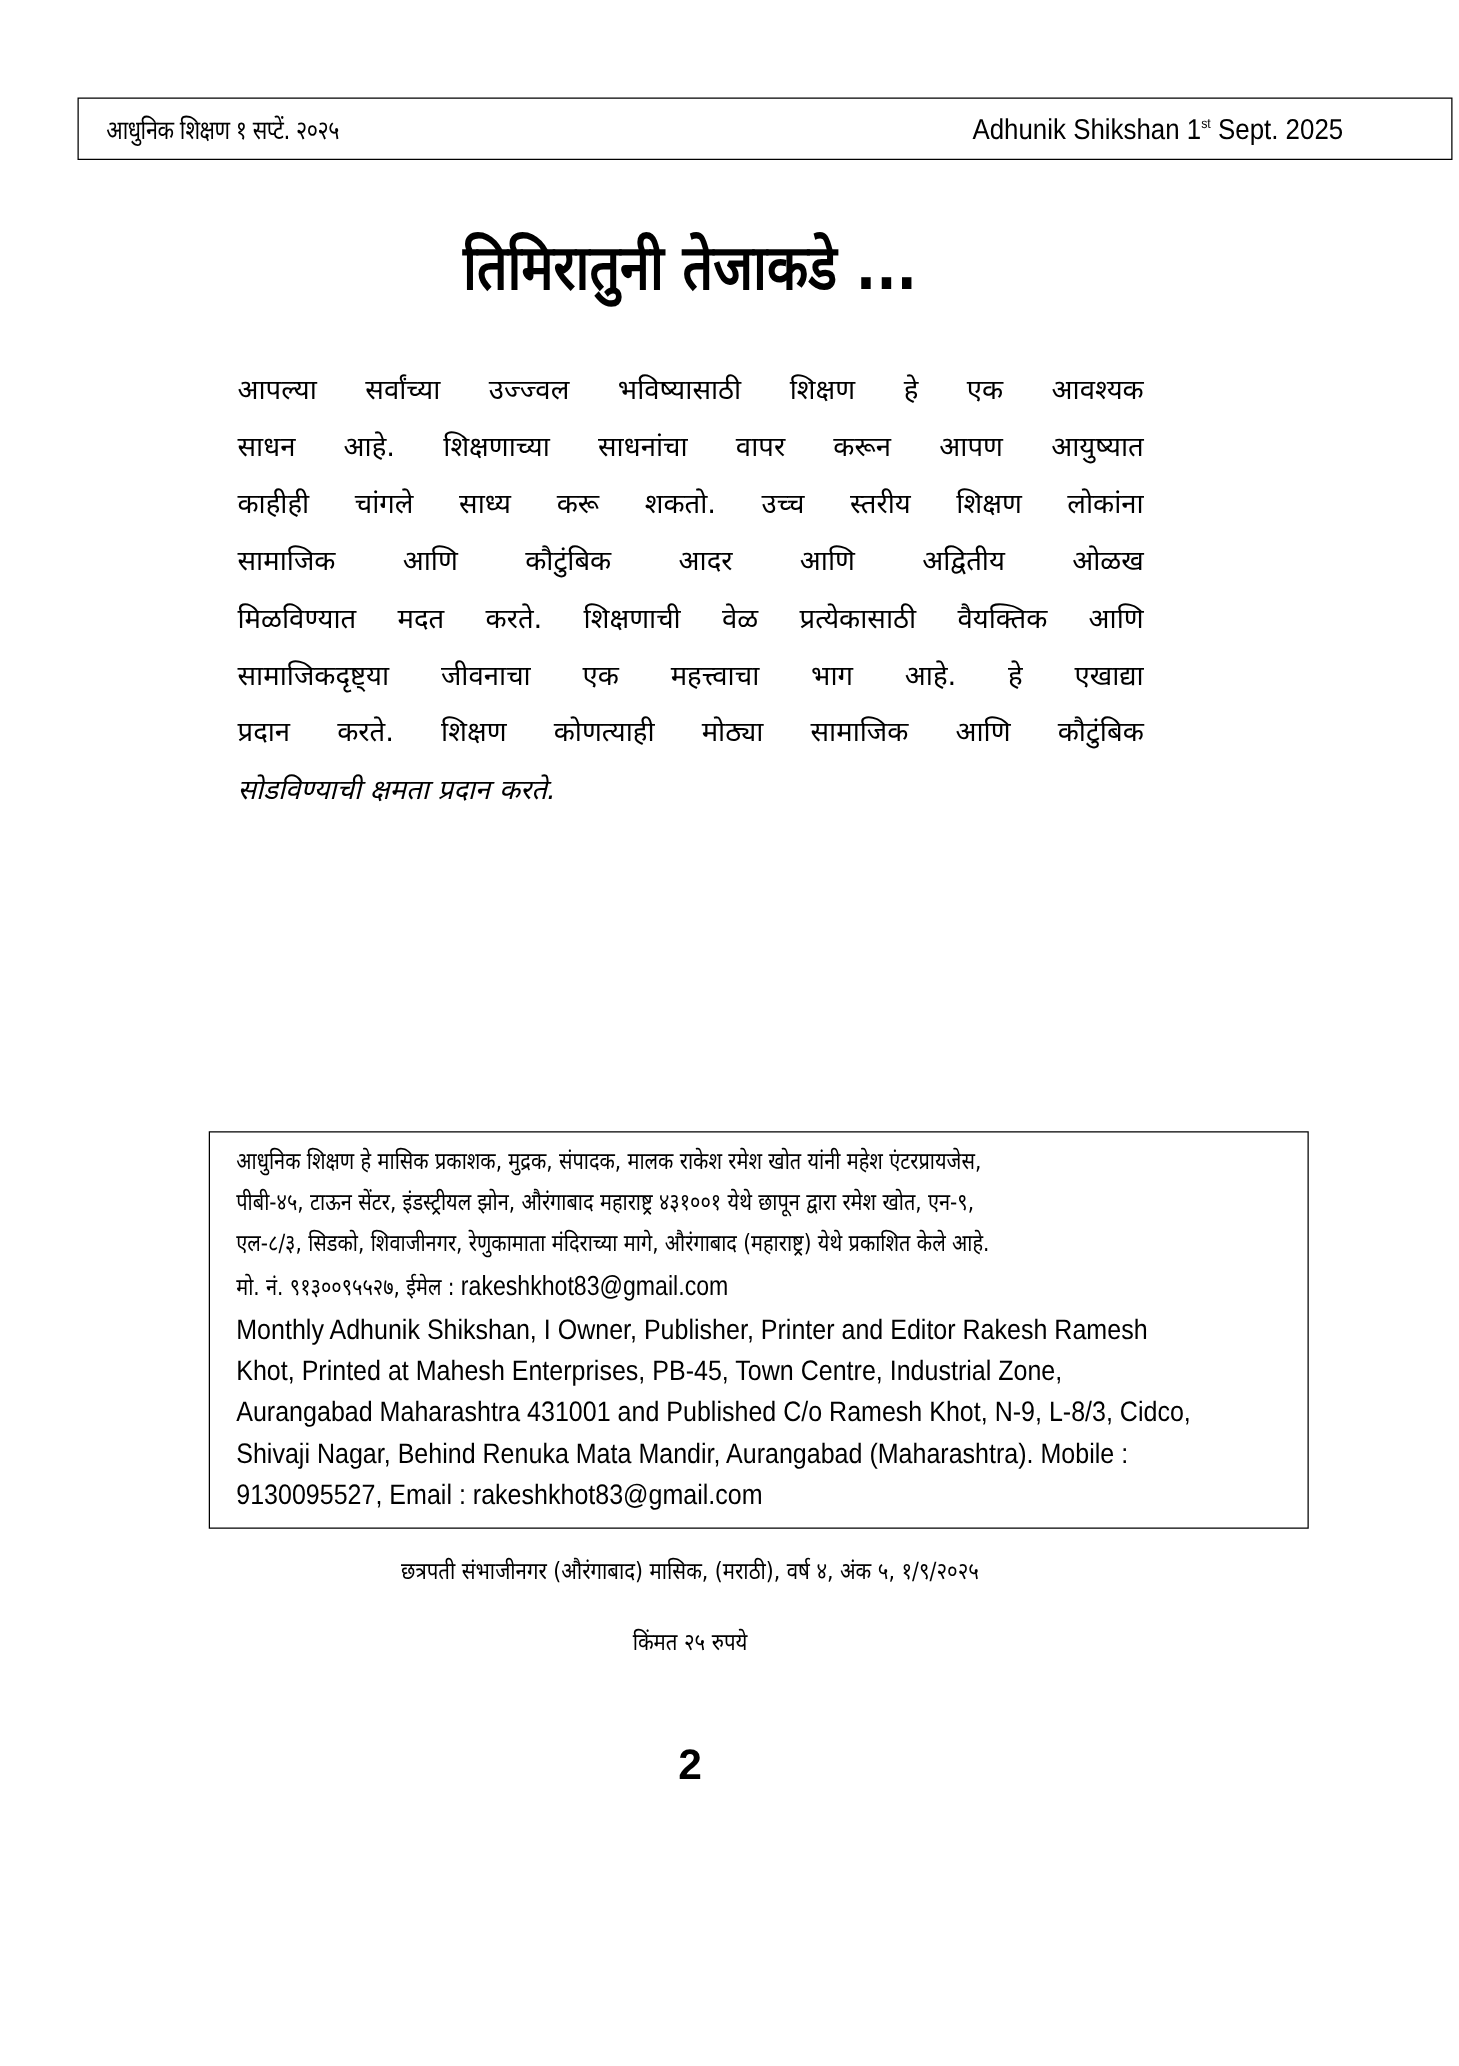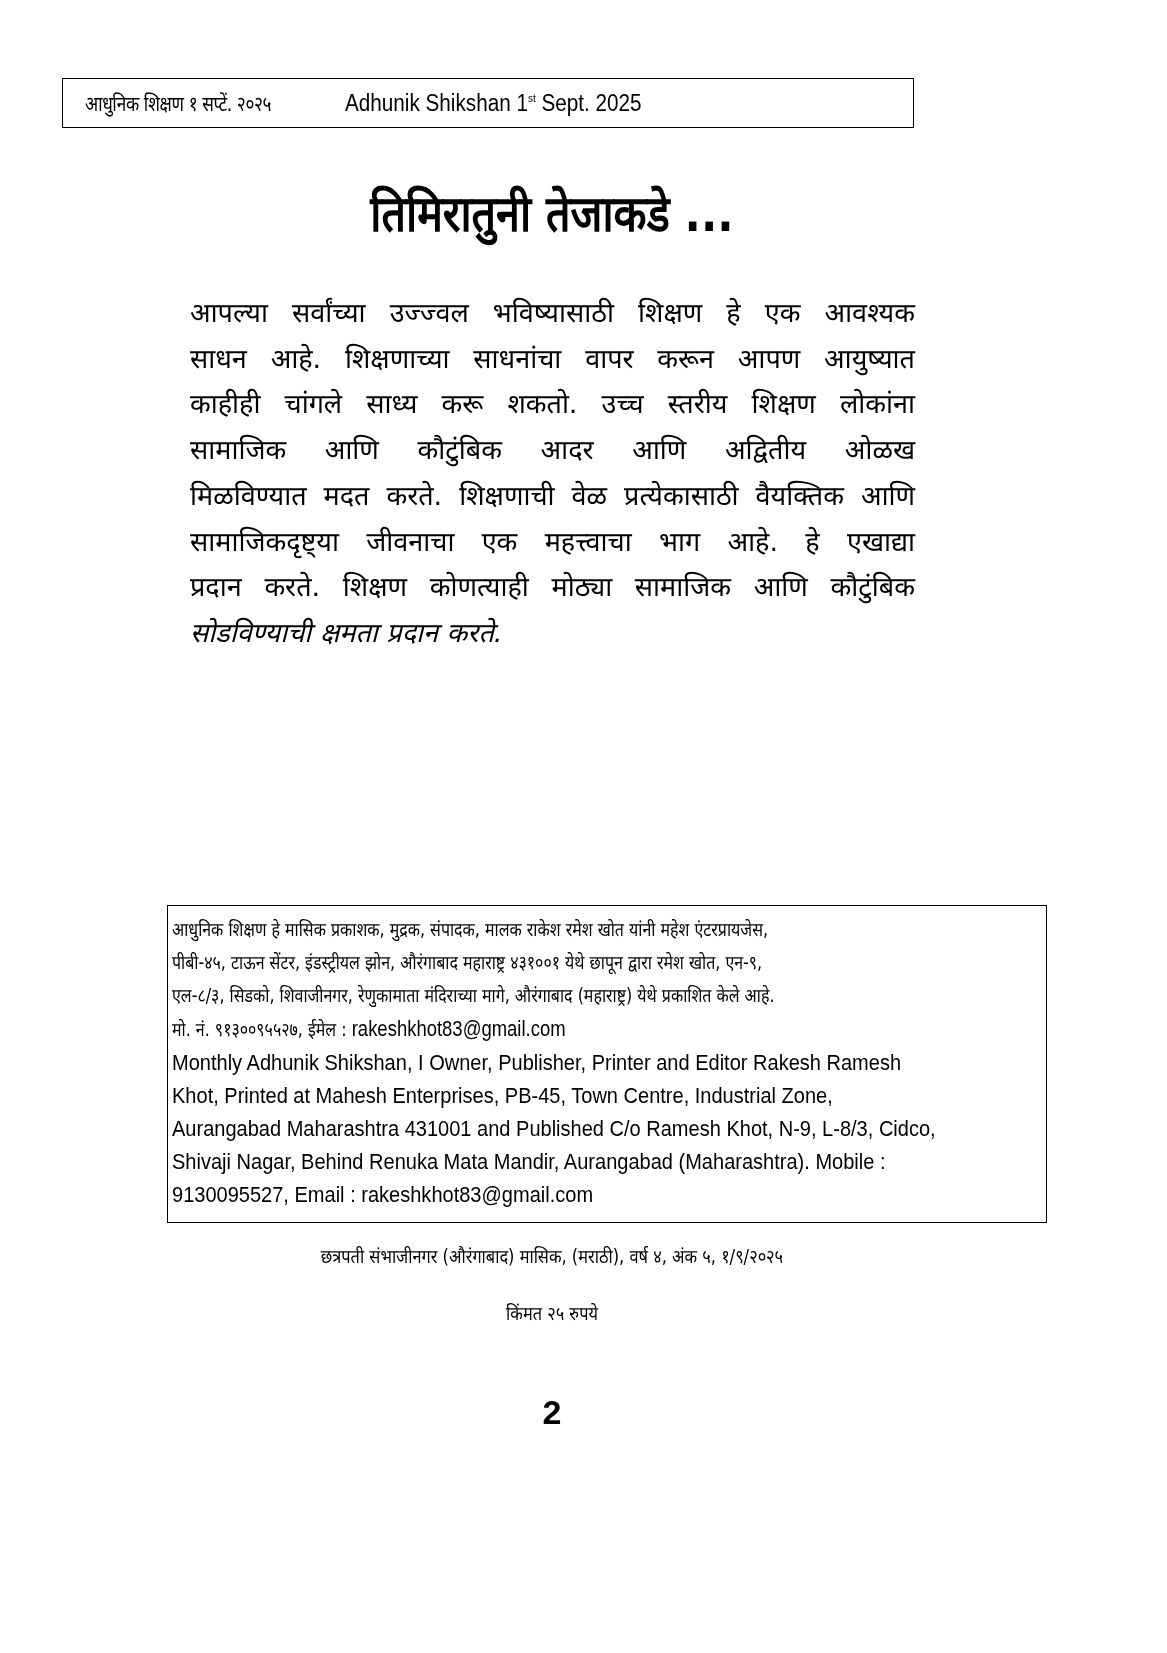--- a/index.html
+++ b/index.html
@@ -1,43 +1,43 @@
 <!DOCTYPE html>
 <html><head>
 <meta charset="utf-8">
 <style>
   html, body { margin: 0; padding: 0; background: #ffffff; }
   body {
     width: 1167px; height: 1653px; position: relative; overflow: hidden;
     color: #000; font-family: "Liberation Sans", "DejaVu Sans", sans-serif;
   }
   .running-header {
-    position: absolute; left: 62px; top: 78px; width: 852px; height: 50px;
+    position: absolute; left: 62px; top: 78px; width: 1100px; height: 50px;
     border: 1.5px solid #000; box-sizing: border-box;
-    display: flex; align-items: center; 
+    display: flex; align-items: center; justify-content: space-between;
     padding: 0 86px 0 22px;
   }
   .rh-left { font-family: "DejaVu Sans", sans-serif; font-size: 21px; letter-spacing: -0.5px; transform: scaleX(0.82); transform-origin: left center; }
   .rh-right { font-family: "Liberation Sans", sans-serif; font-size: 23px; transform: scaleX(0.9); transform-origin: right center; white-space: nowrap; }
   .rh-right sup { font-size: 11px; vertical-align: super; }
   .title {
     position: absolute; left: 0; top: 178px; width: 1104px; text-align: center;
     font-family: "DejaVu Sans", sans-serif; font-weight: bold; font-size: 50px;
     transform: scaleX(0.86); transform-origin: 552px center;
   }
   .body-para {
     position: absolute; left: 190px; top: 290px; width: 725px;
-    font-family: "DejaVu Sans", sans-serif; font-size: 27px; line-height: 45.7px;
+    font-family: "DejaVu Sans", sans-serif; font-size: 22px; line-height: 45.7px;
     text-align: justify; text-align-last: left;
   }
   .body-para .ln { display: block; text-align: justify; text-align-last: justify; white-space: nowrap; }
   .body-para .ln.last { text-align-last: left; font-style: italic; }
   .publisher-box {
     position: absolute; left: 167px; top: 905px; width: 880px; height: 318px;
-    border: 1.5px solid #000; box-sizing: border-box; padding: 7px 18px 0 4px;
+    border: 1.5px solid #000; box-sizing: border-box; padding: 7px 18px 0 21px;
   }
   .pb-mr { font-family: "DejaVu Sans", sans-serif; font-size: 19px; line-height: 33px; white-space: nowrap; transform: scaleX(0.84); transform-origin: left center; }
   .pb-en { font-family: "Liberation Sans", sans-serif; font-size: 22.5px; line-height: 33px; white-space: nowrap; transform: scaleX(0.89); transform-origin: left center; }
   .footer-line {
     position: absolute; left: 0; top: 1243px; width: 1104px; text-align: center;
     font-family: "DejaVu Sans", sans-serif; font-size: 19px;
     transform: scaleX(0.86); transform-origin: 552px center;
   }
   .price-line {
     position: absolute; left: 0; top: 1300px; width: 1104px; text-align: center;

